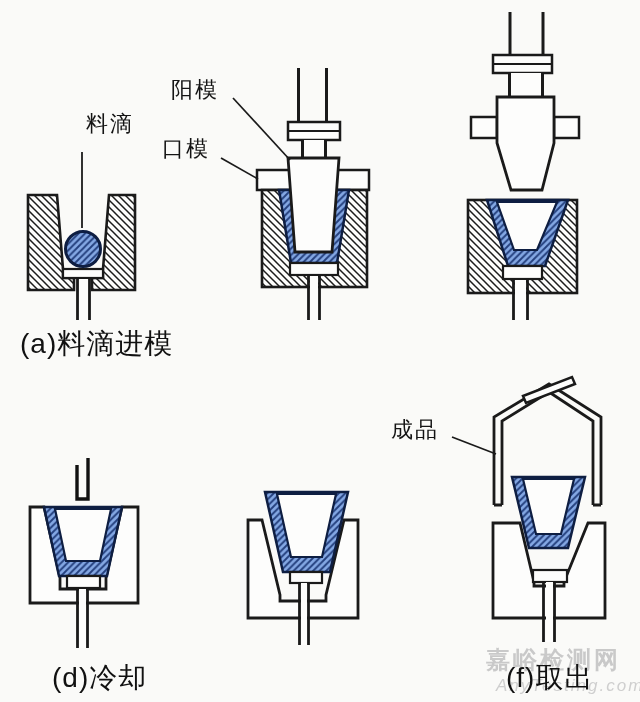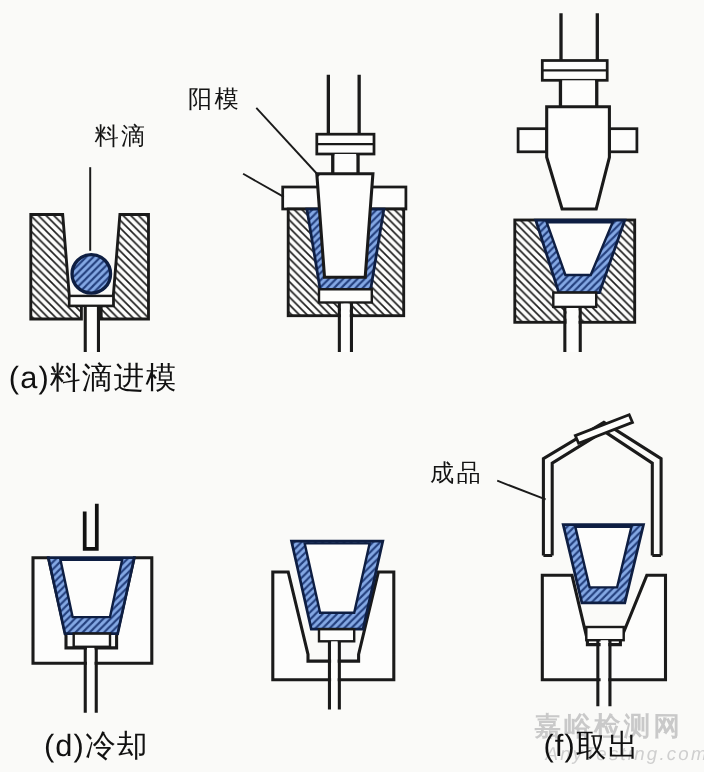--- a/index.html
+++ b/index.html
@@ -1,20 +1,20 @@
 <!DOCTYPE html>
 <html><head>
 <meta charset="utf-8">
 <style>
   html,body{margin:0;padding:0;}
   body{background:#fafaf8;font-family:"Liberation Sans", sans-serif;}
   .canvas{position:relative;width:640px;height:702px;background:#fafaf8;overflow:hidden;}
   .canvas svg{position:absolute;left:0;top:0;}
   .lbl{position:absolute;font-size:22px;line-height:1.1;color:#141414;letter-spacing:2px;white-space:nowrap;}
-  .cap{position:absolute;font-size:28px;line-height:1.1;color:#111;letter-spacing:1px;white-space:nowrap;z-index:5;}
+  .cap{position:absolute;font-size:28px;line-height:1.1;color:#111;letter-spacing:1px;white-space:nowrap;z-index:5;margin-left:12px;}
   .cap-small{font-size:26px;}
   .wm-cn{position:absolute;left:486px;top:644px;font-size:24px;font-weight:600;color:#c9c9c9;letter-spacing:3px;z-index:3;white-space:nowrap;}
   .wm-en{position:absolute;left:496px;top:676px;font-size:17px;font-style:italic;color:#cfcfcf;letter-spacing:2px;z-index:3;white-space:nowrap;}
 </style>
 </head>
 <body>
 
 <div class="canvas">
 
   <svg width="640" height="702" viewBox="0 0 640 702">
@@ -108,20 +108,21 @@
 
     <g stroke="#1a1a1a" stroke-width="1.7">
       <path d="M233,98 L290,160"></path>
       <path d="M221,158 L258,179"></path>
       <path d="M452,437 L496,454"></path>
     </g>
   </svg>
 
   <div class="lbl" style="left:55px;top:112px;margin-left:31px;">料滴</div>
   <div class="lbl" style="left:171px;top:78px;">阳模</div>
+  <div class="lbl" style="left:162px;top:137px;">口模</div>
   <div class="lbl" style="left:391px;top:418px;text-align:right;">成品</div>
 
   <div class="cap" style="left:8px;top:329px;">(a)料滴进模</div>
   <div class="cap" style="left:40px;top:663px;">(d)冷却</div>
 
   <div class="wm-cn">嘉峪检测网</div>
   <div class="wm-en">AnyTesting.com</div>
 
   <div class="cap" style="left:494px;top:663px;">(f)取出</div>
 </div>

